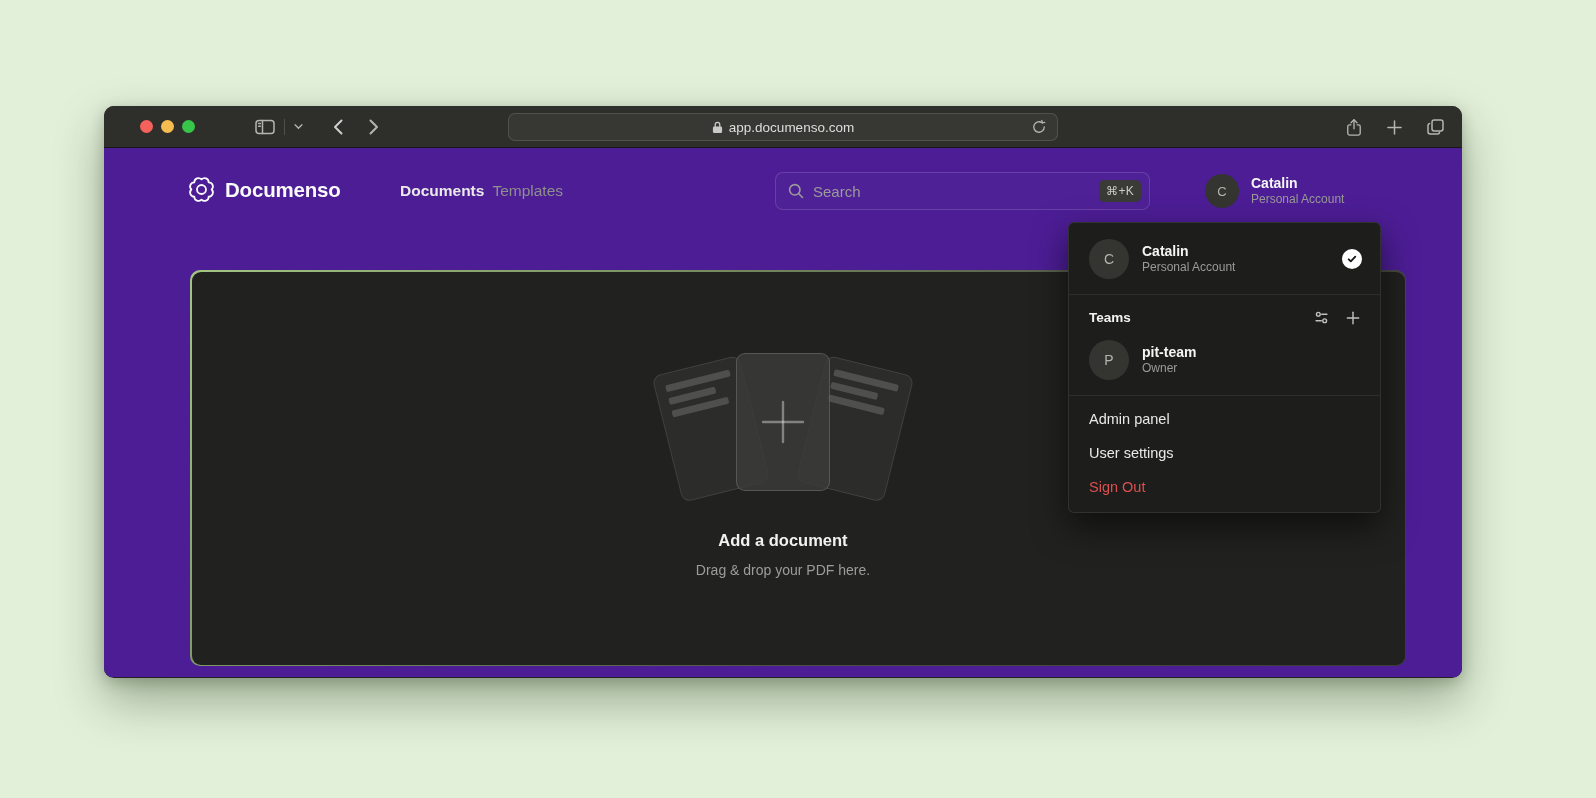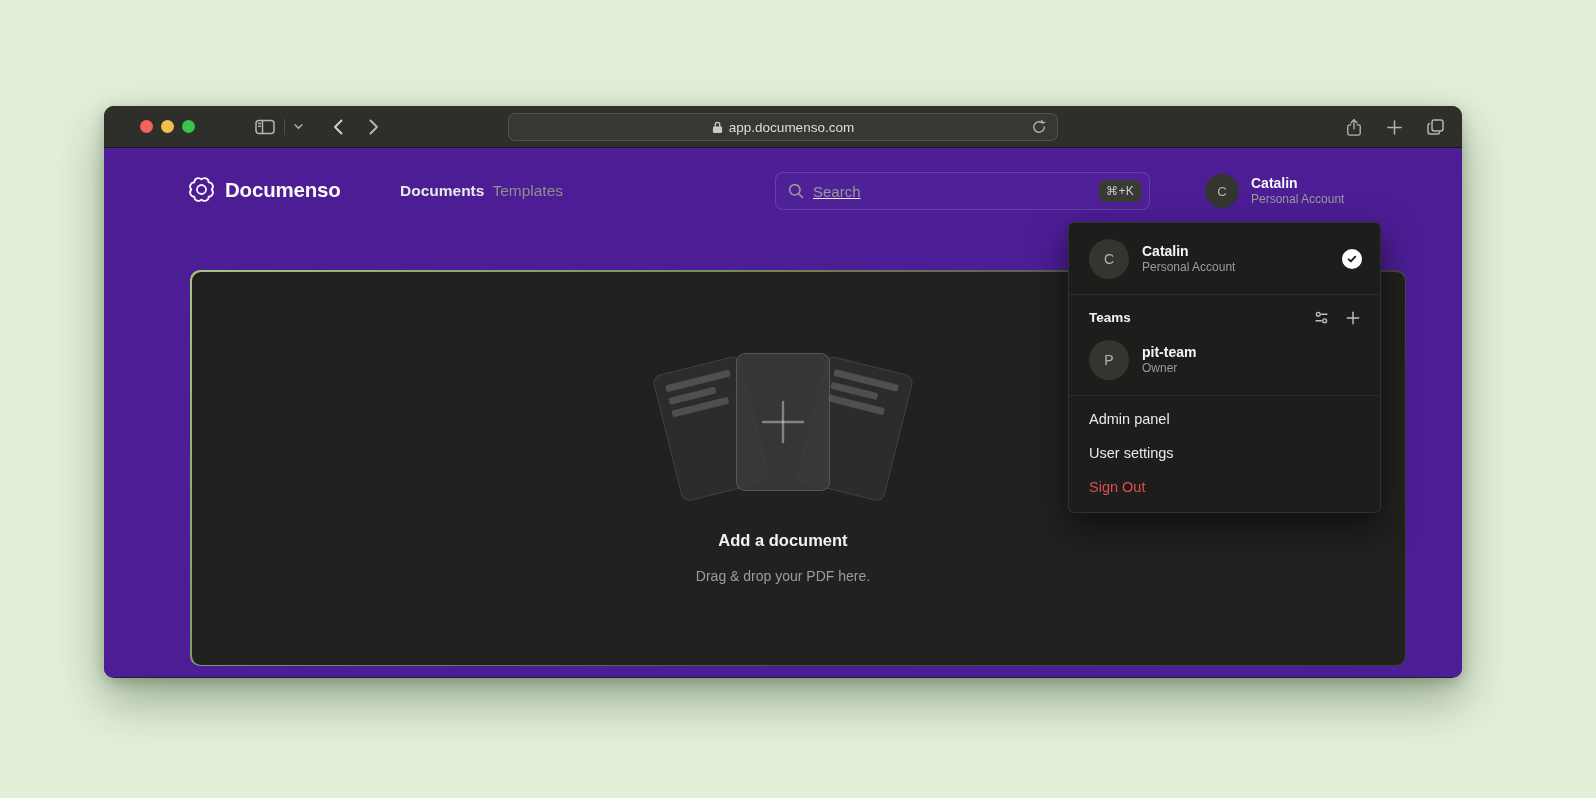--- a/index.html
+++ b/index.html
@@ -69,21 +69,20 @@
   .searchbox {
     position: absolute; left: 671px; top: 24px; width: 375px; height: 38px;
     border: 1px solid rgba(255,255,255,.14); border-radius: 8px;
     display: flex; align-items: center; padding: 0 8px 0 12px;
     background: rgba(255,255,255,.02); color: #9b9b98;
   }
   .searchbox input {
     flex: 1; background: transparent; border: none; outline: none;
     color: #e8e8e6; font-size: 15px; margin-left: 9px;
     font-family: "Liberation Sans", "DejaVu Sans", sans-serif;
-    text-decoration: underline;
   }
   .searchbox input::placeholder { color: #9b9b98; }
   .kbd-badge {
     background: #3a3a37; border-radius: 5px; padding: 4px 7px;
     font-size: 12px; color: #cbcbc8; letter-spacing: .3px;
   }
 
   .account-switcher {
     position: absolute; left: 1101px; top: 22px; width: 276px; height: 42px;
     display: flex; align-items: center; cursor: pointer; background: transparent; border: none;
@@ -156,21 +155,21 @@
   .card.center {
     left: 50%; transform: translateX(-50%); top: 0;
     width: 94px; height: 138px; z-index: 3;
     background: rgba(58,58,57,.82); border: 1px solid rgba(255,255,255,.16);
     display: flex; align-items: center; justify-content: center;
   }
   .bar { height: 7px; border-radius: 2px; background: rgba(255,255,255,.17); margin-bottom: 6px; }
   .bar.b1 { width: 66px; } .bar.b2 { width: 48px; } .bar.b3 { width: 58px; }
   .plus-glyph { color: rgba(255,255,255,.38); }
   .empty-title { margin-top: 26px; color: #f2f2f0; font-size: 16.5px; font-weight: 700; }
-  .empty-sub   { margin-top: 18px; color: #9c9c99; font-size: 14px; }
+  .empty-sub   { margin-top: 12px; color: #9c9c99; font-size: 14px; }
 </style>
 </head>
 <body>
 
 <div class="window">
 
   <div class="chrome">
     <div class="traffic">
       <button class="light close"></button>
       <button class="light min"></button>

